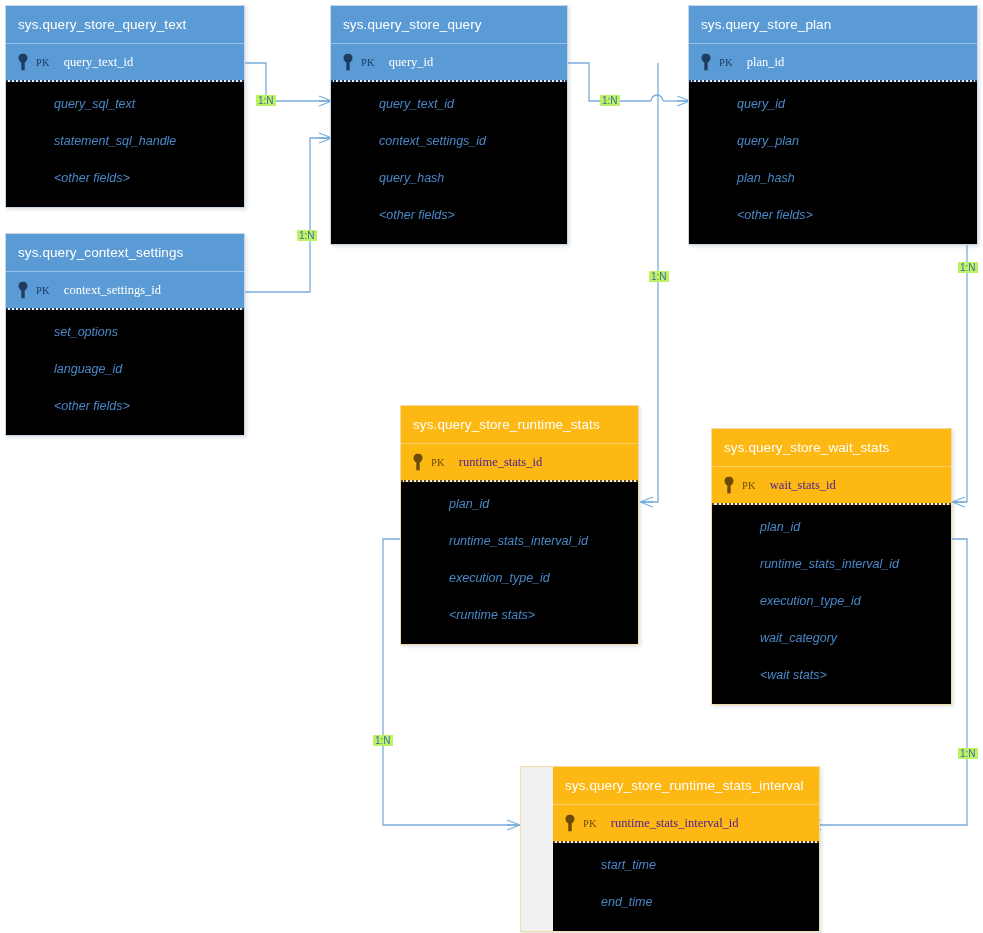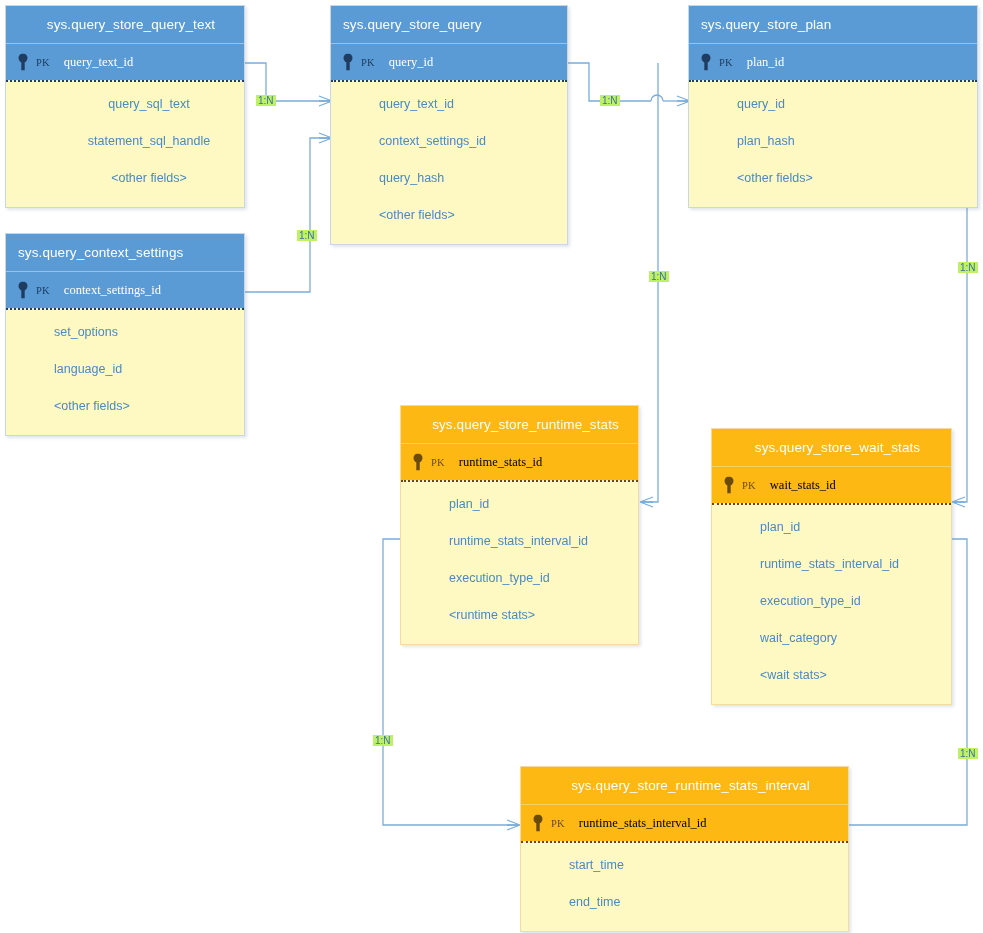--- a/index.html
+++ b/index.html
@@ -25,21 +25,21 @@
   }
   .entity .hdr{
     box-sizing:border-box;height:38px;line-height:38px;
     padding:0 0 0 12px;color:#ffffff;font-size:13.5px;
     letter-spacing:.1px;white-space:nowrap;overflow:hidden;
   }
   .entity .pk{
     box-sizing:border-box;height:36px;position:relative;
     display:flex;align-items:center;font-family:Liberation Serif, serif;
   }
-  .entity .body{box-sizing:border-box;padding:4px 0 10px 0;background:#fef9c3;}
+  .entity .body{box-sizing:border-box;padding:4px 0 10px 0;background:#000000;font-style:italic;}
   .entity .fld{
     box-sizing:border-box;height:37px;line-height:37px;
     padding-left:48px;font-size:12.5px;color:#4a88c7;white-space:nowrap;
   }
   .entity .pk .pklabel{
     font-size:10.5px;letter-spacing:.2px;margin-left:30px;
   }
   .entity .pk .pkname{
     font-size:12.5px;margin-left:14px;white-space:nowrap;
   }
@@ -47,25 +47,25 @@
 
   
   .blue .hdr{background:#5b9bd5;border-bottom:1px solid #9bc2e6;}
   .blue .pk{background:#5b9bd5;}
   .blue{border-color:#c9d7e4;}
   .blue .pk .pklabel{color:#1b3d63;}
   .blue .pk .pkname{color:#ffffff;}
   .blue .sep{height:0;border-top:2px dotted #1f3d60;}
 
   
-  .orange .hdr{background:#fdb813;border-bottom:1px solid #f7cf66;text-align:center;}
+  .orange .hdr{background:#fdb813;border-bottom:1px solid #f7cf66;}
   .orange .pk{background:#fdb813;}
   .orange{border-color:#f4dba4;}
   .orange .pk .pklabel{color:#6b4a06;}
-  .orange .pk .pkname{color:#000000;}
+  .orange .pk .pkname{color:#4c1d95;}
   .orange .sep{height:0;border-top:2px dotted #6b4a06;}
 </style>
 </head>
 <body>
 
 <div id="canvas">
 
   <svg id="links" viewBox="0 0 983 933" width="983" height="933">
     <defs>
       <g id="crow">
@@ -117,21 +117,21 @@
   </svg>
 
   <span class="lbl" style="left:256px;top:95px">1:N</span>
   <span class="lbl" style="left:297px;top:230px">1:N</span>
   <span class="lbl" style="left:600px;top:95px">1:N</span>
   <span class="lbl" style="left:649px;top:271px">1:N</span>
   <span class="lbl" style="left:958px;top:262px">1:N</span>
   <span class="lbl" style="left:373px;top:735px">1:N</span>
   <span class="lbl" style="left:958px;top:748px">1:N</span>
 
-  <div class="entity blue" style="left:5px;top:5px;width:240px;text-align:center;">
+  <div class="entity blue" style="left:5px;top:5px;width:240px;">
     <div class="hdr">sys.query_store_query_text</div>
     <div class="pk">
       <svg class="keyicon" viewBox="0 0 12 17">
         <circle cx="5" cy="4.5" r="4.5" fill="#1f3d60"></circle>
           <rect x="3.3" y="7" width="3.4" height="10" fill="#1f3d60"></rect>
       </svg>
       <span class="pklabel">PK</span>
       <span class="pkname">query_text_id</span>
     </div>
     <div class="sep"></div>
@@ -167,20 +167,21 @@
       <svg class="keyicon" viewBox="0 0 12 17">
         <circle cx="5" cy="4.5" r="4.5" fill="#1f3d60"></circle>
           <rect x="3.3" y="7" width="3.4" height="10" fill="#1f3d60"></rect>
       </svg>
       <span class="pklabel">PK</span>
       <span class="pkname">plan_id</span>
     </div>
     <div class="sep"></div>
     <div class="body">
       <div class="fld">query_id</div>
+      <div class="fld">query_plan</div>
       <div class="fld">plan_hash</div>
       <div class="fld">&lt;other fields&gt;</div>
     </div>
   </div>
 
   <div class="entity blue" style="left:5px;top:233px;width:240px;">
     <div class="hdr">sys.query_context_settings</div>
     <div class="pk">
       <svg class="keyicon" viewBox="0 0 12 17">
         <circle cx="5" cy="4.5" r="4.5" fill="#1f3d60"></circle>
@@ -229,21 +230,21 @@
     <div class="sep"></div>
     <div class="body">
       <div class="fld">plan_id</div>
       <div class="fld">runtime_stats_interval_id</div>
       <div class="fld">execution_type_id</div>
       <div class="fld">wait_category</div>
       <div class="fld">&lt;wait stats&gt;</div>
     </div>
   </div>
 
-  <div class="entity orange" style="left:520px;top:766px;width:329px;">
+  <div class="entity orange" style="left:520px;top:766px;width:300px;padding-left:32px;">
     <div class="hdr">sys.query_store_runtime_stats_interval</div>
     <div class="pk">
       <svg class="keyicon" viewBox="0 0 12 17">
         <circle cx="5" cy="4.5" r="4.5" fill="#6b4a06"></circle>
           <rect x="3.3" y="7" width="3.4" height="10" fill="#6b4a06"></rect>
       </svg>
       <span class="pklabel">PK</span>
       <span class="pkname">runtime_stats_interval_id</span>
     </div>
     <div class="sep"></div>

